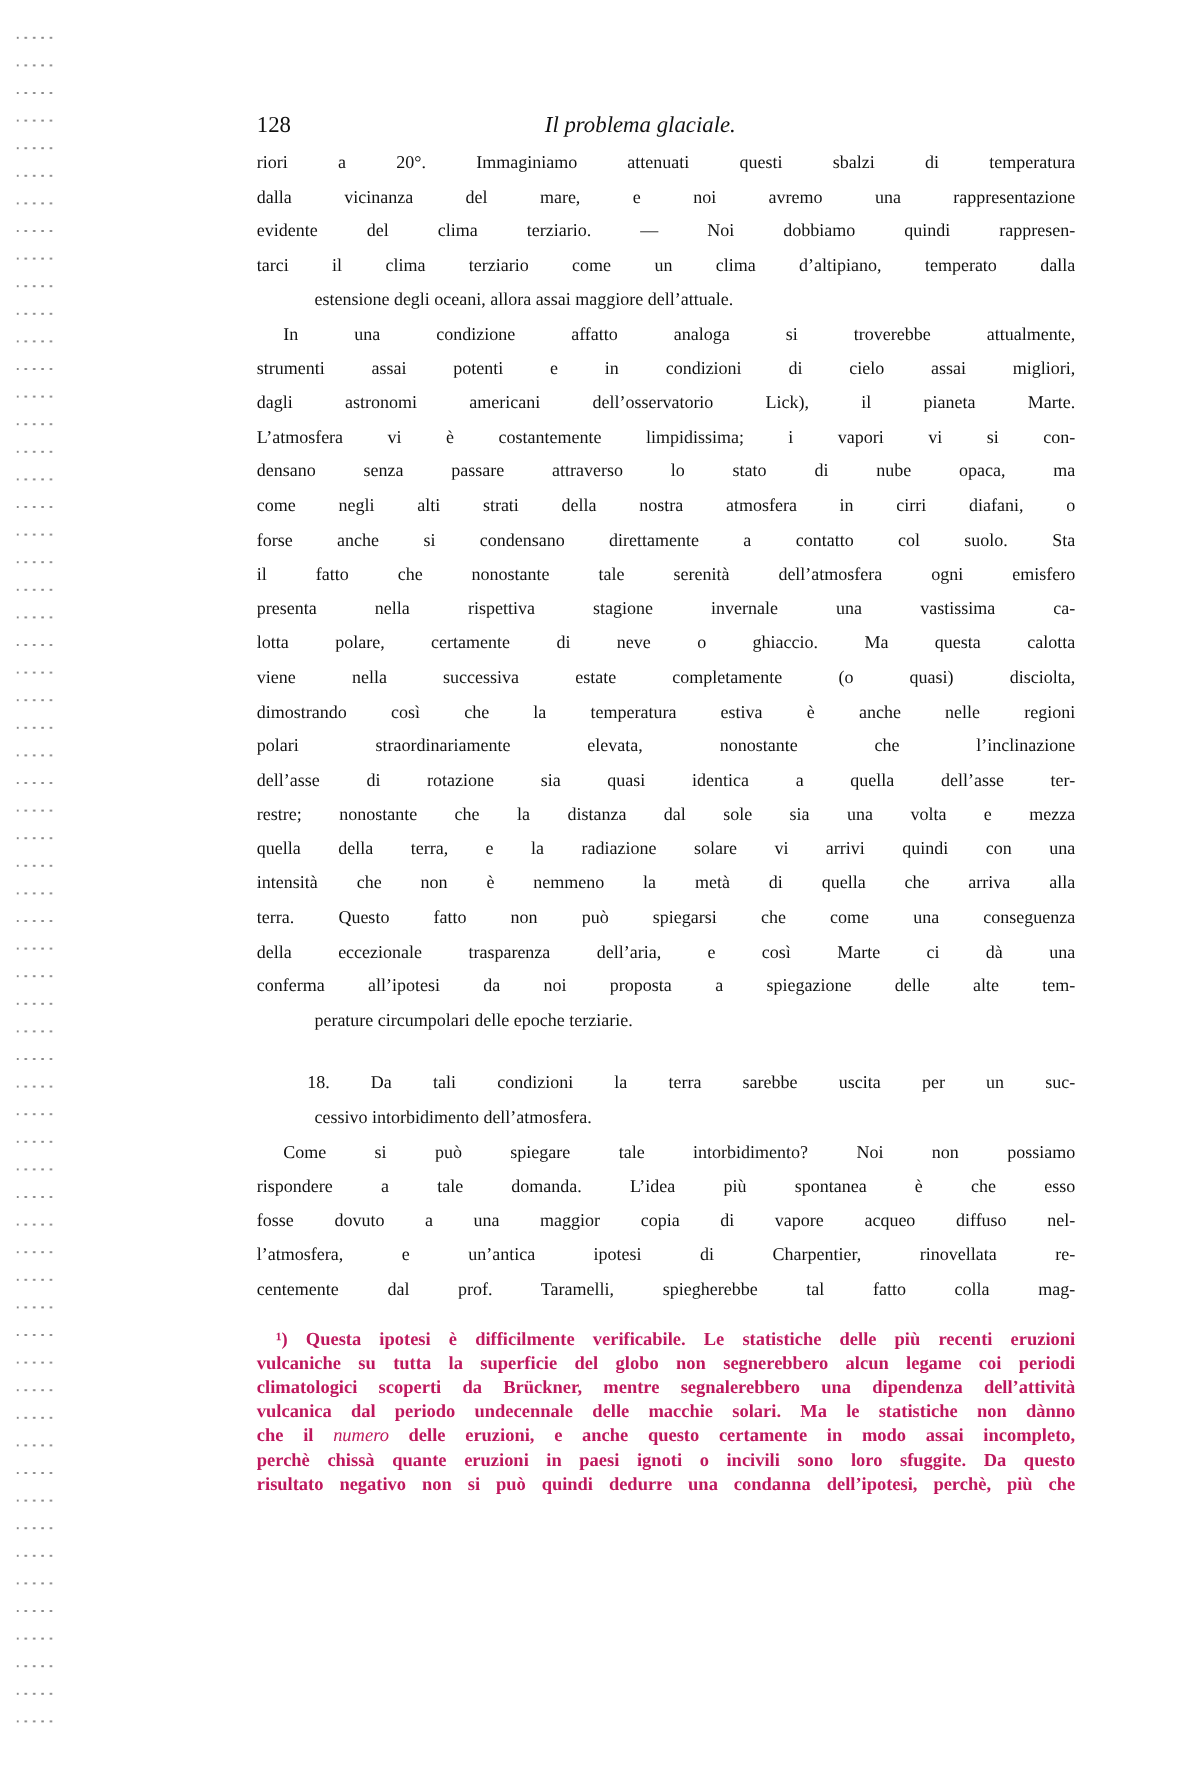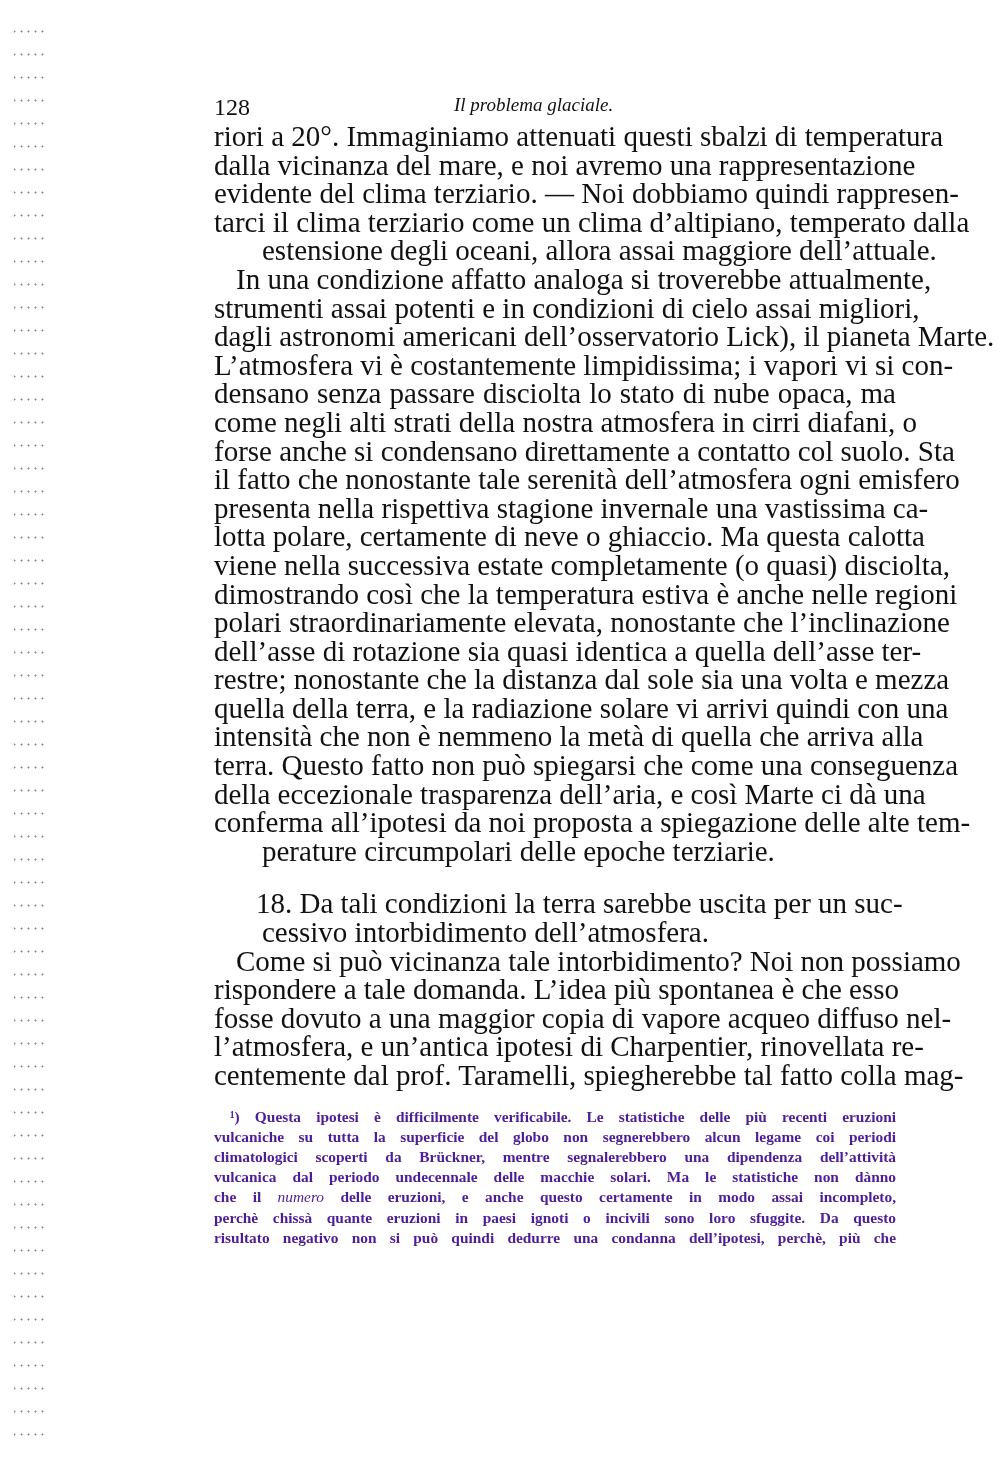--- a/index.html
+++ b/index.html
@@ -35,31 +35,31 @@
     }
     .running-head {
       position: relative;
       height: 30px;
       font-size: 19px;
     }
     .page-number {
       position: absolute;
       left: 0;
       top: 2px;
-      font-size: 24px;
+      font-size: 19px;
     }
     .running-title {
       position: absolute;
       left: 240px;
       top: 2px;
       font-style: italic;
       font-size: 19px;
     }
     .body-text {
-      font-size: 29px;
+      font-size: 15px;
       line-height: 28.6px;
       text-align: justify;
     }
     .line {
       display: block;
       white-space: nowrap;
       text-align: justify;
       text-align-last: justify;
       height: 28.6px;
     }
@@ -75,21 +75,21 @@
       padding-left: 42px;
     }
     .para-gap {
       height: 24px;
     }
     .footnotes {
       margin-top: 17px;
       font-size: 15.4px;
       line-height: 20.2px;
       font-weight: bold;
-      color: #4c1d95;
+      color: #be185d;
     }
     .fn-line {
       display: block;
       white-space: nowrap;
       text-align: justify;
       text-align-last: justify;
       height: 20.2px;
     }
     .fn-indent {
       padding-left: 16px;
@@ -119,21 +119,21 @@
       <span class="line">evidente del clima terziario. — Noi dobbiamo quindi rappresen-</span>
       <span class="line">tarci il clima terziario come un clima d’altipiano, temperato dalla</span>
       <span class="line last">estensione degli oceani, allora assai maggiore dell’attuale.</span>
     </div>
 
     <div>
       <span class="line indent">In una condizione affatto analoga si troverebbe attualmente,</span>
       <span class="line">strumenti assai potenti e in condizioni di cielo assai migliori,</span>
       <span class="line">dagli astronomi americani dell’osservatorio Lick), il pianeta Marte.</span>
       <span class="line">L’atmosfera vi è costantemente limpidissima; i vapori vi si con-</span>
-      <span class="line">densano senza passare disciolta lo stato di nube opaca, ma</span>
+      <span class="line">densano senza passare attraverso lo stato di nube opaca, ma</span>
       <span class="line">come negli alti strati della nostra atmosfera in cirri diafani, o</span>
       <span class="line">forse anche si condensano direttamente a contatto col suolo. Sta</span>
       <span class="line">il fatto che nonostante tale serenità dell’atmosfera ogni emisfero</span>
       <span class="line">presenta nella rispettiva stagione invernale una vastissima ca-</span>
       <span class="line">lotta polare, certamente di neve o ghiaccio. Ma questa calotta</span>
       <span class="line">viene nella successiva estate completamente (o quasi) disciolta,</span>
       <span class="line">dimostrando così che la temperatura estiva è anche nelle regioni</span>
       <span class="line">polari straordinariamente elevata, nonostante che l’inclinazione</span>
       <span class="line">dell’asse di rotazione sia quasi identica a quella dell’asse ter-</span>
       <span class="line">restre; nonostante che la distanza dal sole sia una volta e mezza</span>
@@ -146,21 +146,21 @@
     </div>
 
     <div class="para-gap"></div>
 
     <div>
       <span class="line section-indent">18. Da tali condizioni la terra sarebbe uscita per un suc-</span>
       <span class="line last">cessivo intorbidimento dell’atmosfera.</span>
     </div>
 
     <div>
-      <span class="line indent">Come si può vicinanza tale intorbidimento? Noi non possiamo</span>
+      <span class="line indent">Come si può spiegare tale intorbidimento? Noi non possiamo</span>
       <span class="line">rispondere a tale domanda. L’idea più spontanea è che esso</span>
       <span class="line">fosse dovuto a una maggior copia di vapore acqueo diffuso nel-</span>
       <span class="line">l’atmosfera, e un’antica ipotesi di Charpentier, rinovellata re-</span>
       <span class="line">centemente dal prof. Taramelli, spiegherebbe tal fatto colla mag-</span>
     </div>
   </div>
 
   <div class="footnotes">
     <span class="fn-line fn-indent">¹) Questa ipotesi è difficilmente verificabile. Le statistiche delle più recenti eruzioni</span>
     <span class="fn-line">vulcaniche su tutta la superficie del globo non segnerebbero alcun legame coi periodi</span>

